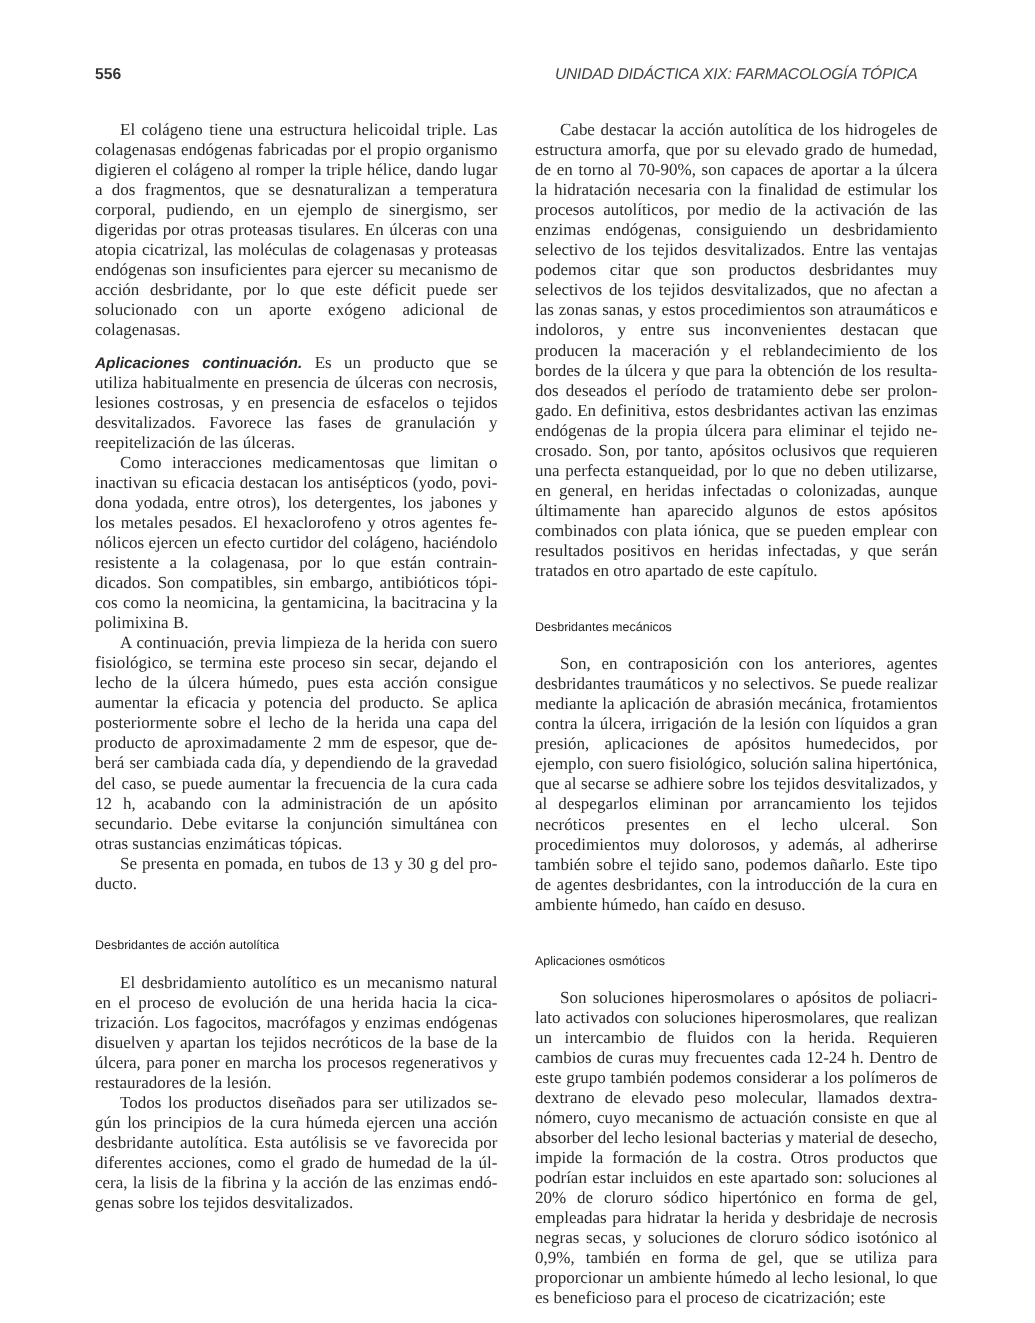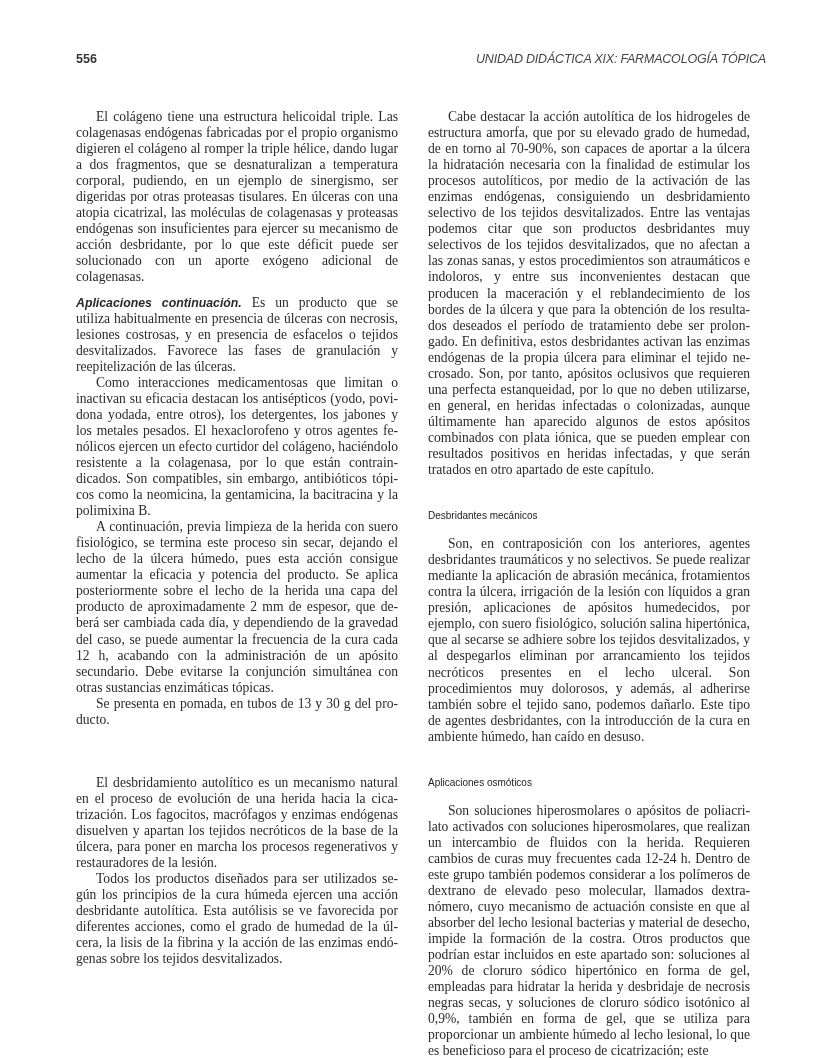--- a/index.html
+++ b/index.html
@@ -1,20 +1,20 @@
 <!DOCTYPE html>
 <html><head>
 <meta charset="utf-8">
 <style>
   html, body { margin:0; padding:0; background:#ffffff; }
   body { width:828px; height:1058px; position:relative; overflow:hidden; color:#2a2a2a; }
   .header { position:absolute; top:52px; left:0; width:828px; height:20px; }
   .page-num { position:absolute; left:76px; top:0; font-family:"Liberation Sans", sans-serif; font-size:12.5px; color:#333; font-weight:bold; }
-  .running-title { position:absolute; right:62px; top:0; font-family:"Liberation Sans", sans-serif; font-size:12.5px; font-style:italic; color:#444; letter-spacing:-0.2px; }
-  .col { position:absolute; top:109px; width:322px; font-family:"Liberation Serif", serif; font-size:13.6px; line-height:16.05px; text-align:justify; hyphens:manual; }
+  .running-title { position:absolute; right:94px; top:0; font-family:"Liberation Sans", sans-serif; font-size:12.5px; font-style:italic; color:#444; letter-spacing:-0.2px; }
+  .col { position:absolute; top:96px; width:322px; font-family:"Liberation Serif", serif; font-size:13.6px; line-height:16.05px; text-align:justify; hyphens:manual; }
   .col-left { left:76px; }
   .col-right { left:428px; }
   .col p { margin:0; text-indent:20px; }
   .col p.noindent { text-indent:0; }
   .run-in { font-family:"Liberation Sans", sans-serif; font-weight:bold; font-style:italic; font-size:12.3px; margin-right:10px; }
   .sec-head { font-family:"Liberation Sans", sans-serif; font-size:10px; font-weight:normal; color:#222; margin:0; text-align:left; }
   .gap-small { height:9px; }
 </style>
 </head>
 <body>
@@ -25,20 +25,21 @@
 </div>
 
 <div class="col col-left">
   <p>El colágeno tiene una estructura helicoidal triple. Las colagenasas endógenas fabricadas por el propio organis­mo digieren el colágeno al romper la triple hélice, dando lugar a dos fragmentos, que se desnaturalizan a tempera­tura corporal, pudiendo, en un ejemplo de sinergismo, ser digeridas por otras proteasas tisulares. En úlceras con una atopia cicatrizal, las moléculas de colagenasas y pro­teasas endógenas son insuficientes para ejercer su meca­nismo de acción desbridante, por lo que este déficit pue­de ser solucionado con un aporte exógeno adicional de colagenasas.</p>
   <div class="gap-small"></div>
   <p class="noindent"><span class="run-in">Aplicaciones continuación.</span><span>Es un producto que se utiliza habitualmente en presencia de úlceras con necrosis, le­siones costrosas, y en presencia de esfacelos o tejidos des­vitalizados. Favorece las fases de granulación y reepiteliza­ción de las úlceras.</span></p>
   <p>Como interacciones medicamentosas que limitan o inactivan su eficacia destacan los antisépticos (yodo, povi­dona yodada, entre otros), los detergentes, los jabones y los metales pesados. El hexaclorofeno y otros agentes fe­nólicos ejercen un efecto curtidor del colágeno, hacién­dolo resistente a la colagenasa, por lo que están contrain­dicados. Son compatibles, sin embargo, antibióticos tópi­cos como la neomicina, la gentamicina, la bacitracina y la polimixina B.</p>
   <p>A continuación, previa limpieza de la herida con sue­ro fisiológico, se termina este proceso sin secar, dejando el lecho de la úlcera húmedo, pues esta acción consigue aumentar la eficacia y potencia del producto. Se aplica posteriormente sobre el lecho de la herida una capa del producto de aproximadamente 2 mm de espesor, que de­berá ser cambiada cada día, y dependiendo de la grave­dad del caso, se puede aumentar la frecuencia de la cura cada 12 h, acabando con la administración de un apósito secundario. Debe evitarse la conjunción simultánea con otras sustancias enzimáticas tópicas.</p>
   <p>Se presenta en pomada, en tubos de 13 y 30 g del pro­ducto.</p>
   <div style="height:34px"></div>
+  <h2 class="sec-head">Desbridantes de acción autolítica</h2>
   <div style="height:13px"></div>
   <p>El desbridamiento autolítico es un mecanismo natu­ral en el proceso de evolución de una herida hacia la cica­trización. Los fagocitos, macrófagos y enzimas endógenas disuelven y apartan los tejidos necróticos de la base de la úlcera, para poner en marcha los procesos regenerativos y restauradores de la lesión.</p>
   <p>Todos los productos diseñados para ser utilizados se­gún los principios de la cura húmeda ejercen una acción desbridante autolítica. Esta autólisis se ve favorecida por diferentes acciones, como el grado de humedad de la úl­cera, la lisis de la fibrina y la acción de las enzimas endó­genas sobre los tejidos desvitalizados.</p>
 </div>
 
 <div class="col col-right">
   <p>Cabe destacar la acción autolítica de los hidrogeles de estructura amorfa, que por su elevado grado de hume­dad, de en torno al 70-90%, son capaces de aportar a la úlcera la hidratación necesaria con la finalidad de estimu­lar los procesos autolíticos, por medio de la activación de las enzimas endógenas, consiguiendo un desbrida­miento selectivo de los tejidos desvitalizados. Entre las ventajas podemos citar que son productos desbridantes muy selectivos de los tejidos desvitalizados, que no afec­tan a las zonas sanas, y estos procedimientos son atraumá­ticos e indoloros, y entre sus inconvenientes destacan que producen la maceración y el reblandecimiento de los bordes de la úlcera y que para la obtención de los resulta­dos deseados el período de tratamiento debe ser prolon­gado. En definitiva, estos desbridantes activan las enzimas endógenas de la propia úlcera para eliminar el tejido ne­crosado. Son, por tanto, apósitos oclusivos que requie­ren una perfecta estanqueidad, por lo que no deben uti­lizarse, en general, en heridas infectadas o colonizadas, aunque últimamente han aparecido algunos de estos apósitos combinados con plata iónica, que se pueden em­plear con resultados positivos en heridas infectadas, y que serán tratados en otro apartado de este capítulo.</p>
   <div style="height:30px"></div>
   <h2 class="sec-head">Desbridantes mecánicos</h2>
   <div style="height:12px"></div>

